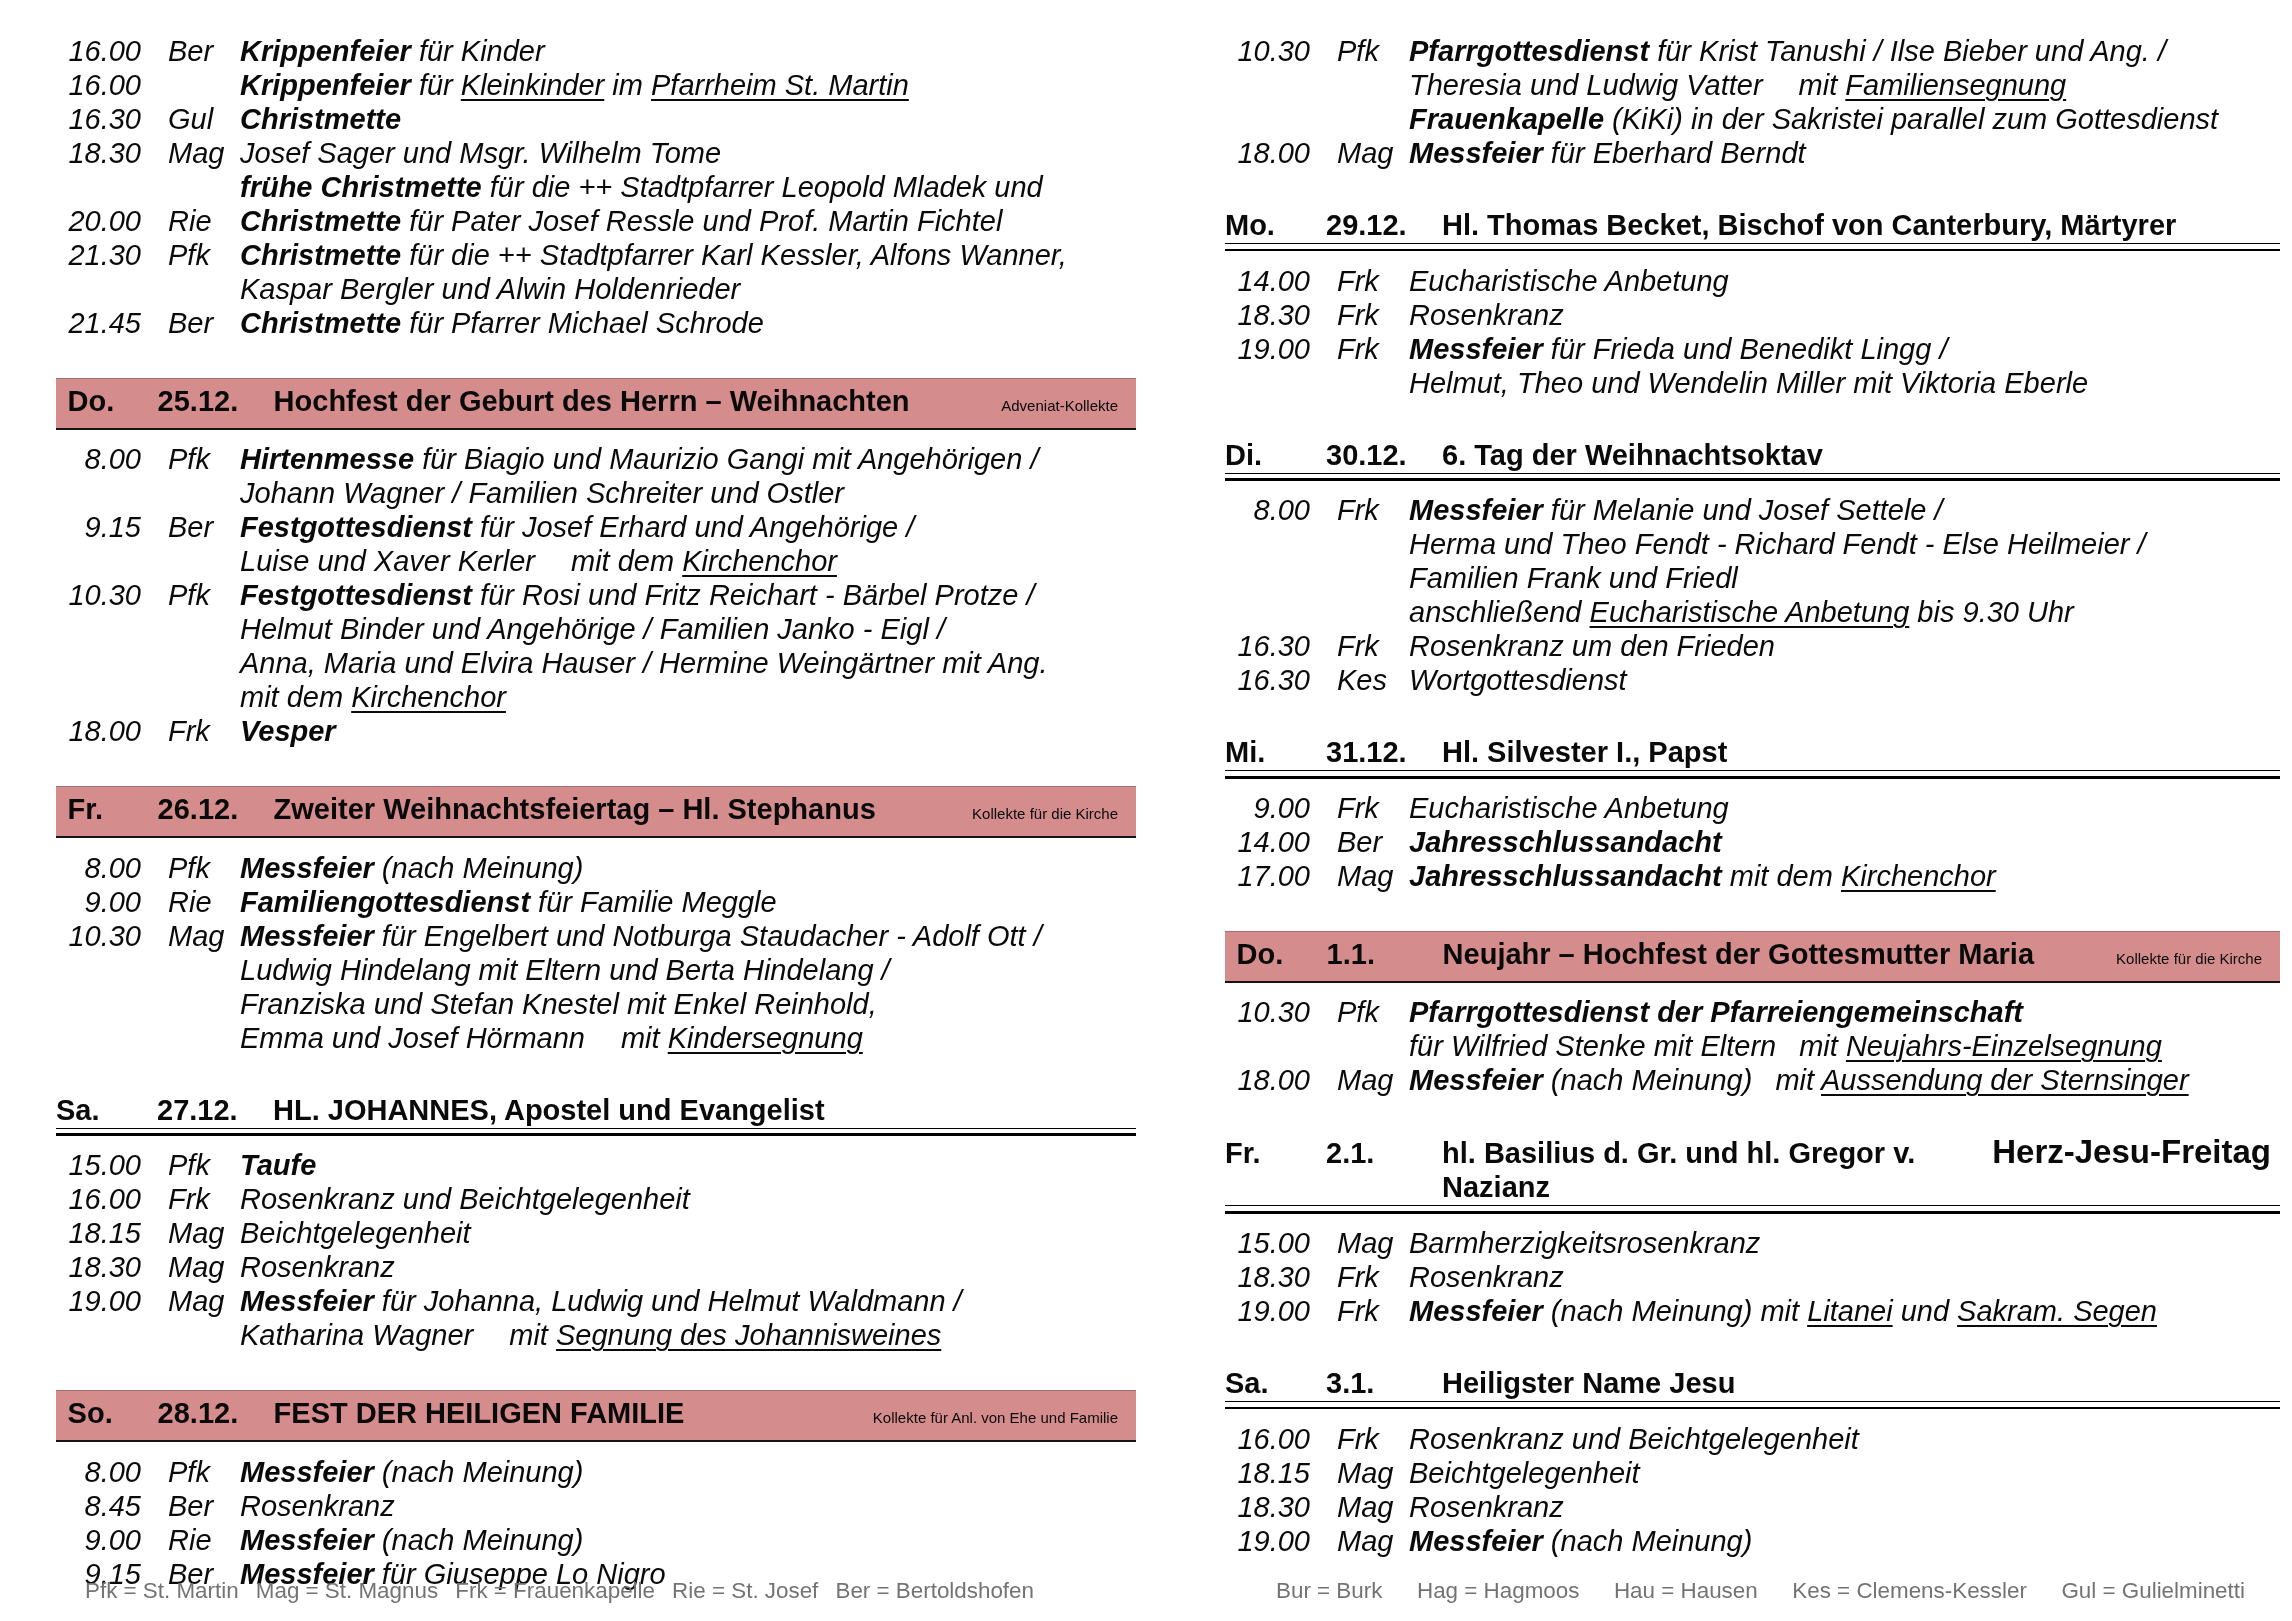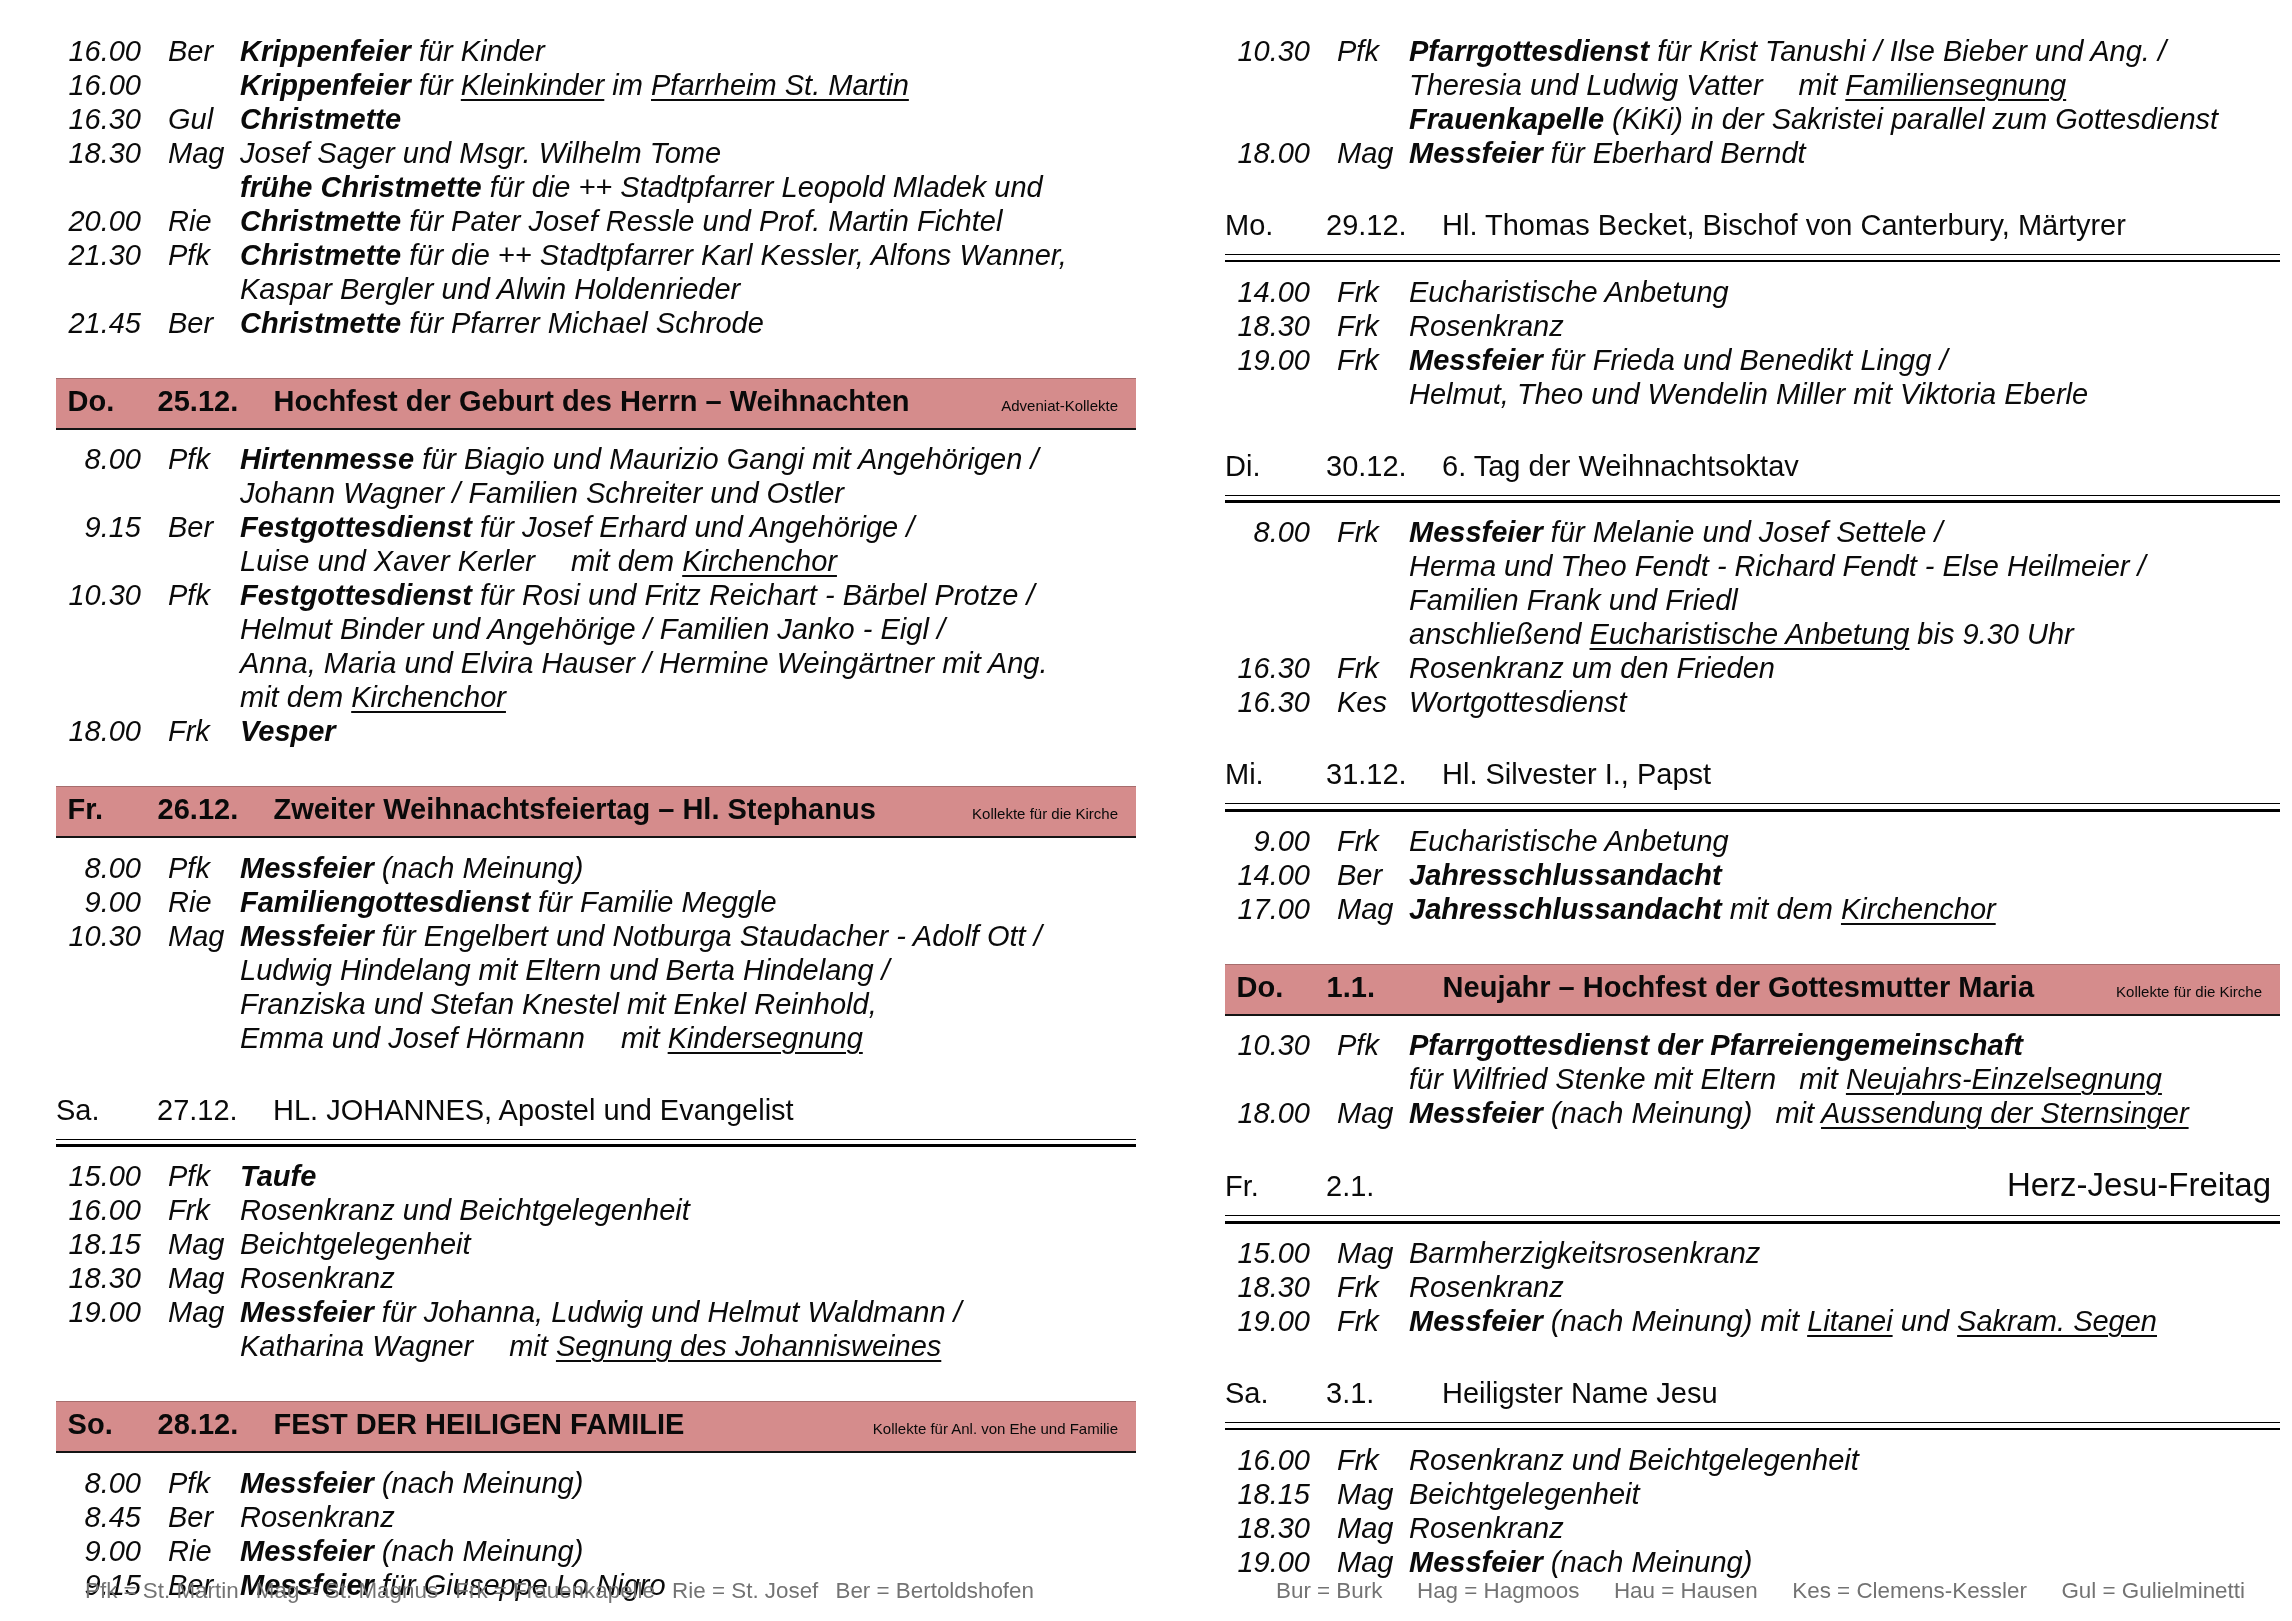--- a/index.html
+++ b/index.html
@@ -29,21 +29,21 @@
   .hdr.red{
     background:var(--accent,#d58c8c);
     font-weight:bold;
     padding:4.5px 9px 5.4px 11.6px;
     border-top:1.8px solid rgba(0,0,0,0.22);
     border-bottom:2.7px solid #141414;
   }
   .hdr.red .hday{width:90px;}
   .hdr.red .hnote{font-weight:400;font-size:15px;}
 
-  .hdr.plain{border-bottom:1.8px solid #000;padding-bottom:12px;}
+  .hdr.plain{border-bottom:1.8px solid #000;padding-bottom:1px;font-weight:bold;}
   .hdr.plain .hnote{font-size:33px;}
   .rule{height:2.7px;background:#000;margin-top:4.5px;}
 
   .entries{margin-top:0;font-style:italic;}
   .hdr + .entries{margin-top:12.5px;}
   .rule + .entries{margin-top:12.5px;}
 
   .entry{display:grid;grid-template-columns:85px 99px 1fr;font-size:29px;line-height:34px;}
   .time{text-align:right;}
   .loc{padding-left:27px;}
@@ -438,20 +438,21 @@
               <div class="line"><span class="b">Messfeier</span><span> (nach Meinung)</span><span class="gap" style="width: 23px;"></span><span>mit </span><span class="u">Aussendung der Sternsinger</span></div>
             </div>
           </div>
         </div>
       </div>
       <div class="sec">
         <div class="hdr plain">
           <div class="hdr-grid">
             <span class="hday">Fr.</span>
             <span class="hdate">2.1.</span>
+            <span class="htitle">hl. Basilius d. Gr. und hl. Gregor v. Nazianz</span>
             <span class="hnote">Herz-Jesu-Freitag</span>
           </div>
         </div>
         <div class="rule"></div>
         <div class="entries">
           <div class="entry">
             <div class="time">15.00</div>
             <div class="loc">Mag</div>
             <div class="desc">
               <div class="line"><span>Barmherzigkeitsrosenkranz</span></div>

